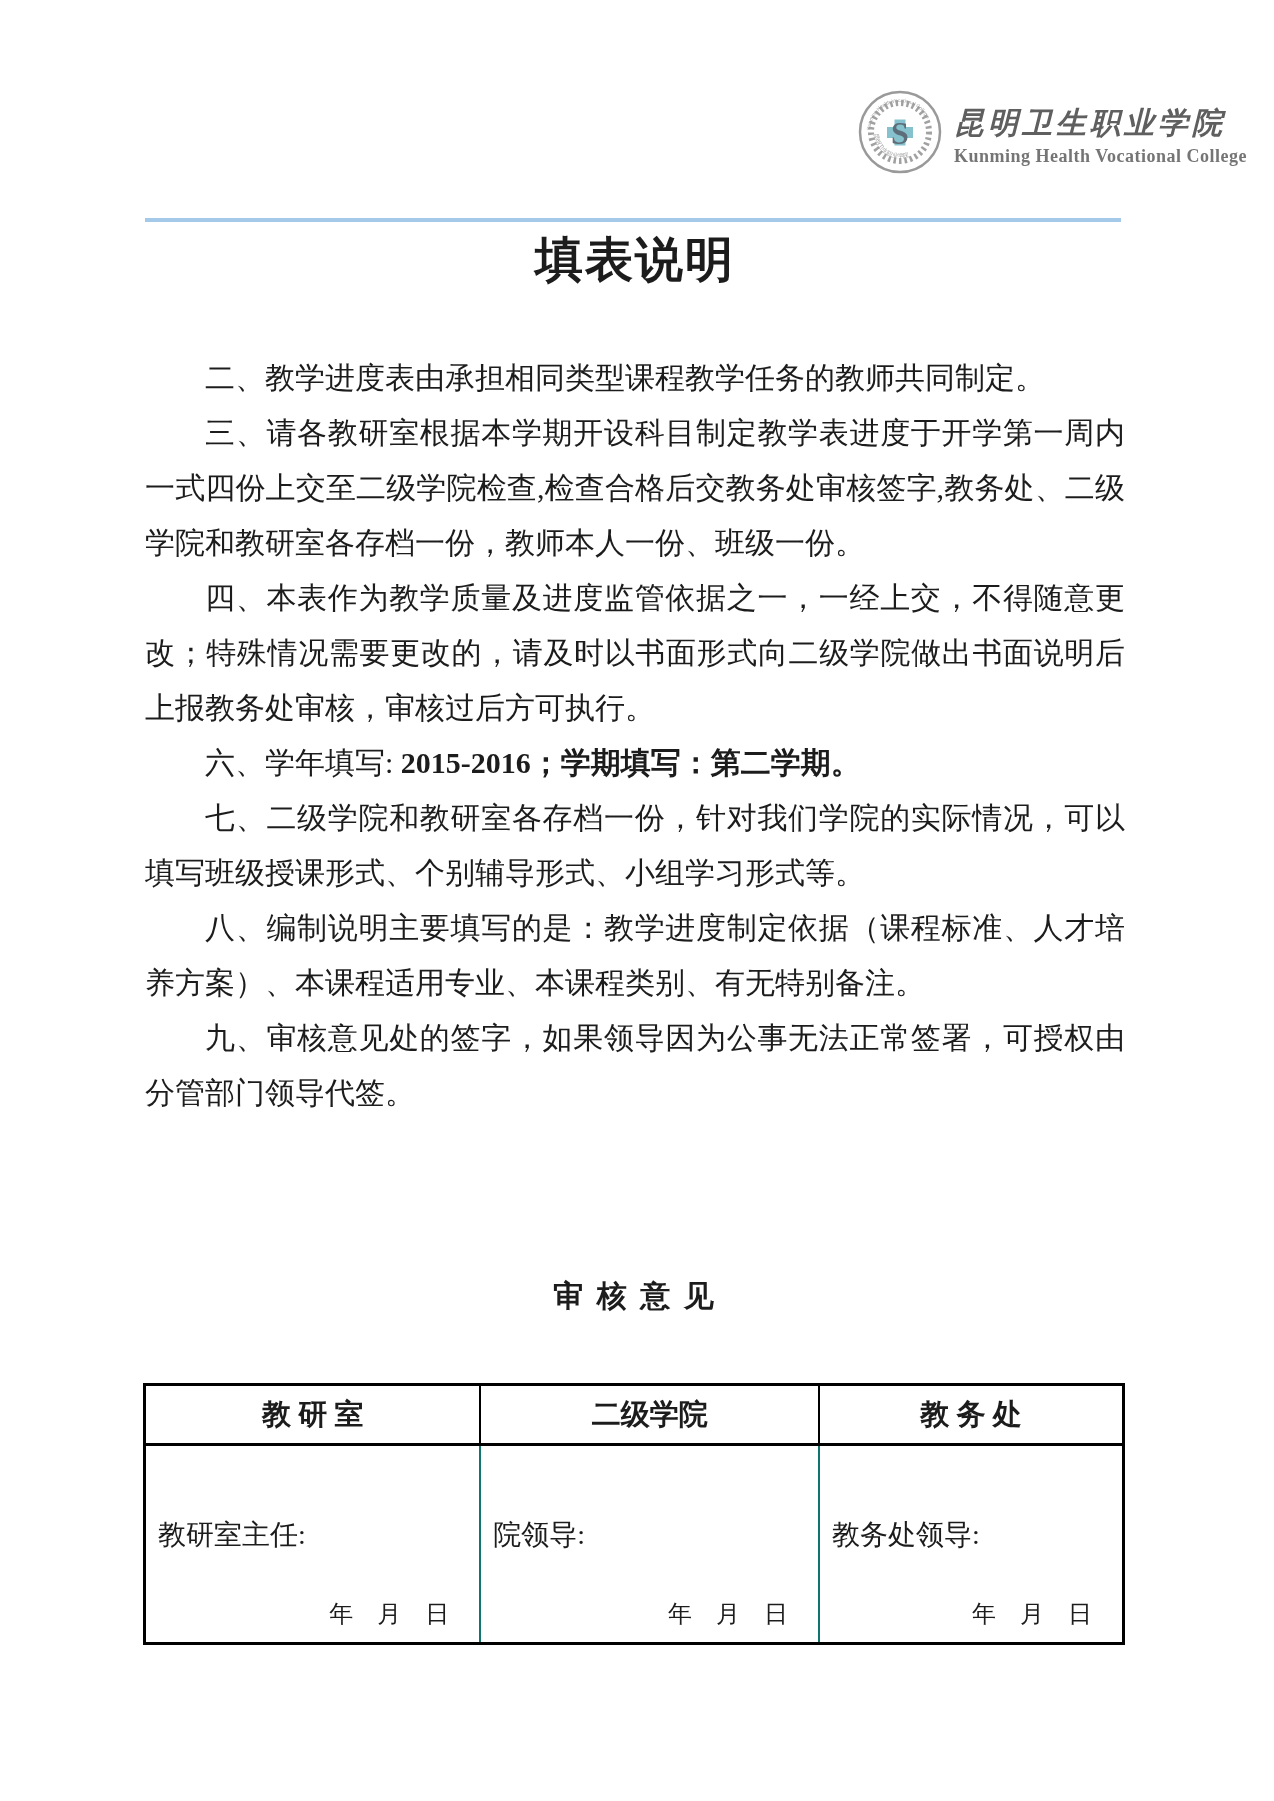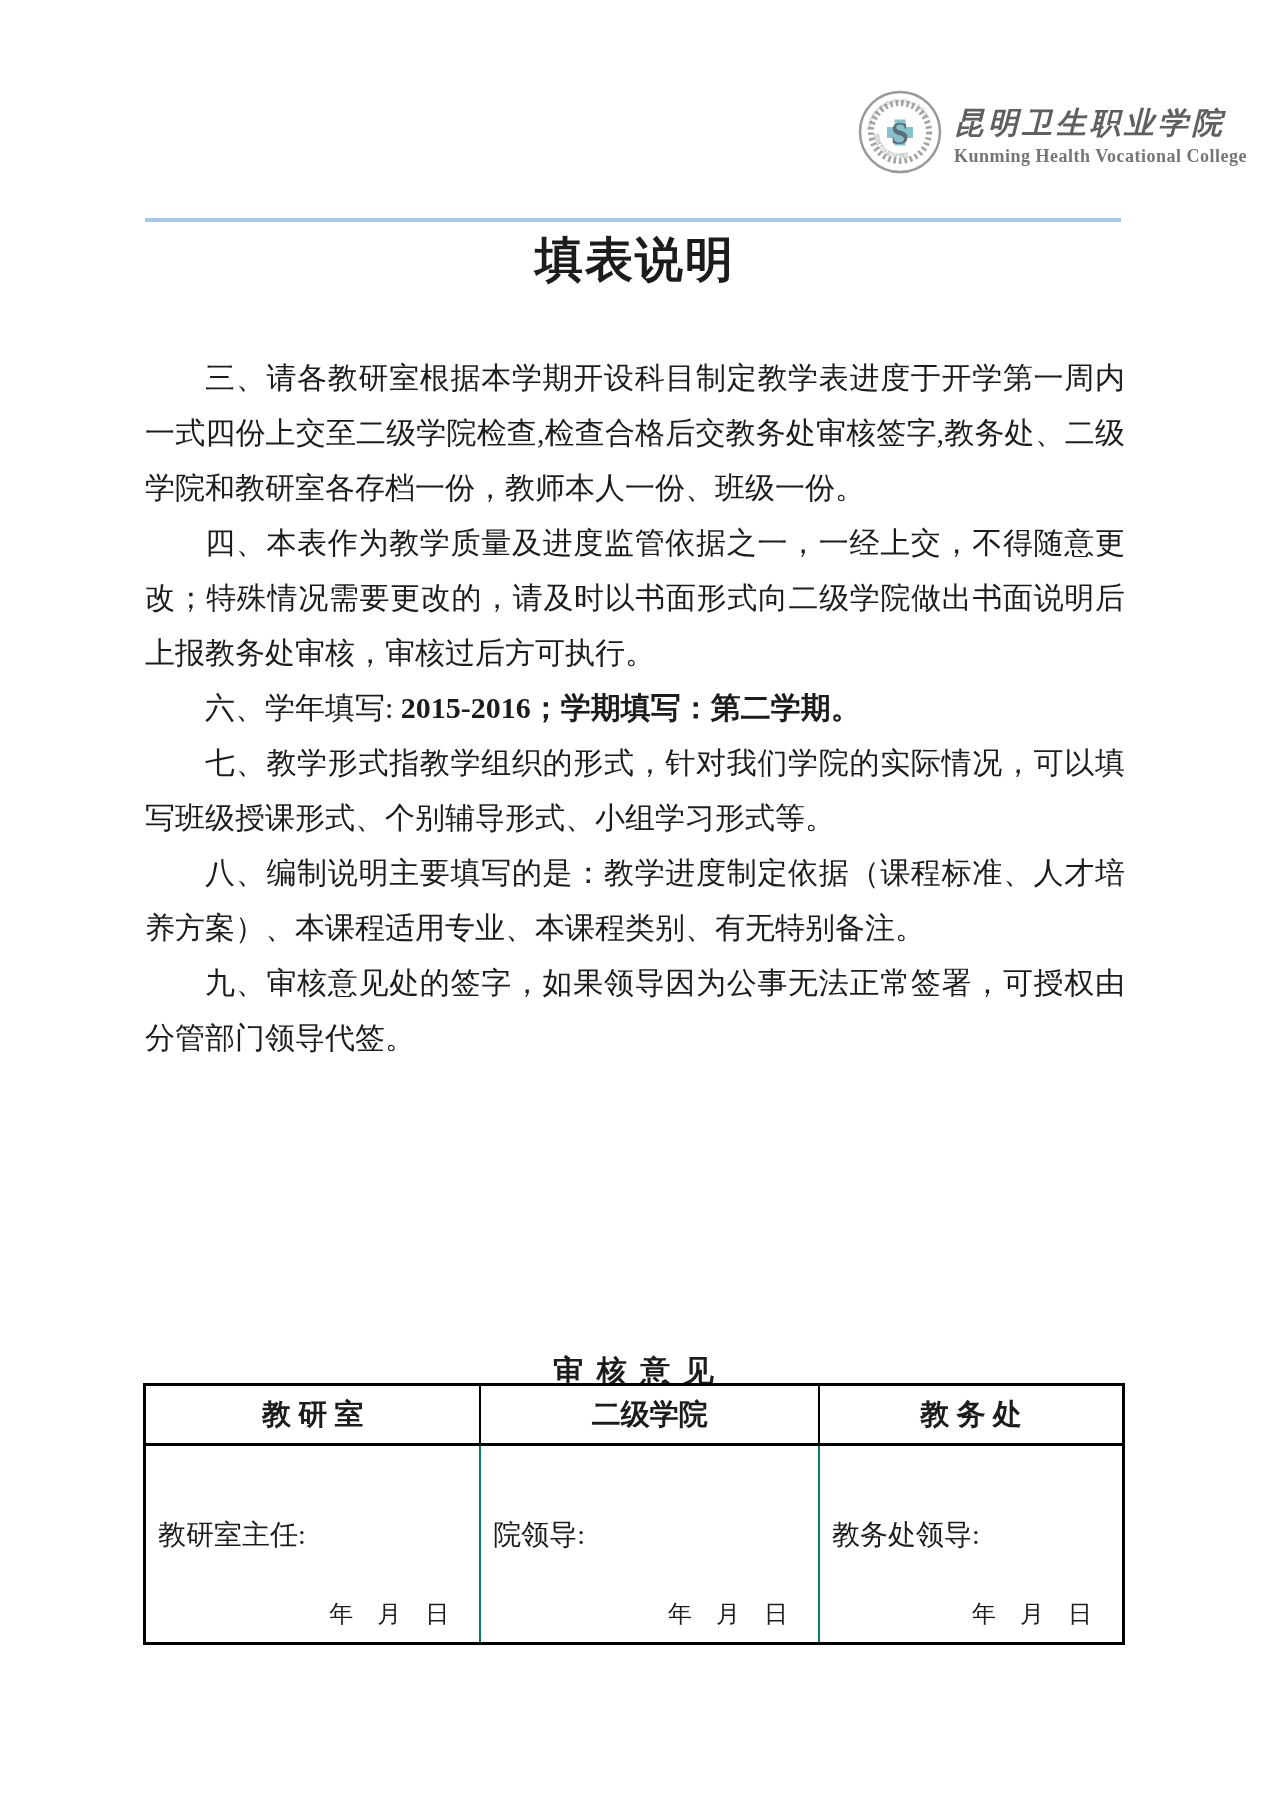--- a/index.html
+++ b/index.html
@@ -32,21 +32,21 @@
   
   .instructions{
     position:absolute;top:350px;left:145px;width:980px;
     font-size:30px;line-height:55px;
     text-align:justify;color:#1c1c1c;
   }
   .instructions p{margin:0;text-indent:2em;}
   .instructions .b{font-weight:bold;}
   
   .review-heading{
-    position:absolute;top:1351px;left:145px;width:980px;
+    position:absolute;top:1276px;left:145px;width:980px;
     text-align:center;font-size:30px;font-weight:bold;letter-spacing:3px;
   }
   table.review{
     position:absolute;top:1383px;left:143px;width:982px;
     border-collapse:collapse;table-layout:fixed;
     border:3px solid #000;
   }
   table.review col.c1{width:34.3%;}
   table.review col.c2{width:34.6%;}
   table.review col.c3{width:31.1%;}
@@ -91,24 +91,25 @@
       <div class="calligraphy">昆明卫生职业学院</div>
       <div class="english-name">Kunming Health Vocational College</div>
     </div>
   </div>
 
   <div class="blue-rule" id="blue-rule" style="background: rgb(165, 201, 233);"></div>
 
   <div class="doc-title">填表说明</div>
 
   <div class="instructions">
+      <p><span>二、教学进度表由承担相同类型课程教学任务的教师共同制定。</span></p>
       <p><span>三、请各教研室根据本学期开设科目制定教学表进度于开学第一周内一式四份上交至二级学院检查,检查合格后交教务处审核签字,教务处、二级学院和教研室各存档一份，教师本人一份、班级一份。</span></p>
       <p><span>四、本表作为教学质量及进度监管依据之一，一经上交，不得随意更改；特殊情况需要更改的，请及时以书面形式向二级学院做出书面说明后上报教务处审核，审核过后方可执行。</span></p>
       <p><span>六、学年填写: </span><span class="b">2015-2016；学期填写：第二学期。</span></p>
-      <p><span>七、教学形式指教学组织的形式，针对我们学院的实际情况，可以填写班级授课形式、个别辅导形式、小组学习形式等。</span></p>
+      <p><span>七、二级学院和教研室各存档一份，针对我们学院的实际情况，可以填写班级授课形式、个别辅导形式、小组学习形式等。</span></p>
       <p><span>八、编制说明主要填写的是：教学进度制定依据（课程标准、人才培养方案）、本课程适用专业、本课程类别、有无特别备注。</span></p>
       <p><span>九、审核意见处的签字，如果领导因为公事无法正常签署，可授权由分管部门领导代签。</span></p>
     </div>
 
   <div class="review-heading">审  核  意  见</div>
 
   <table class="review">
     <colgroup>
       <col class="c1">
         <col class="c2">

